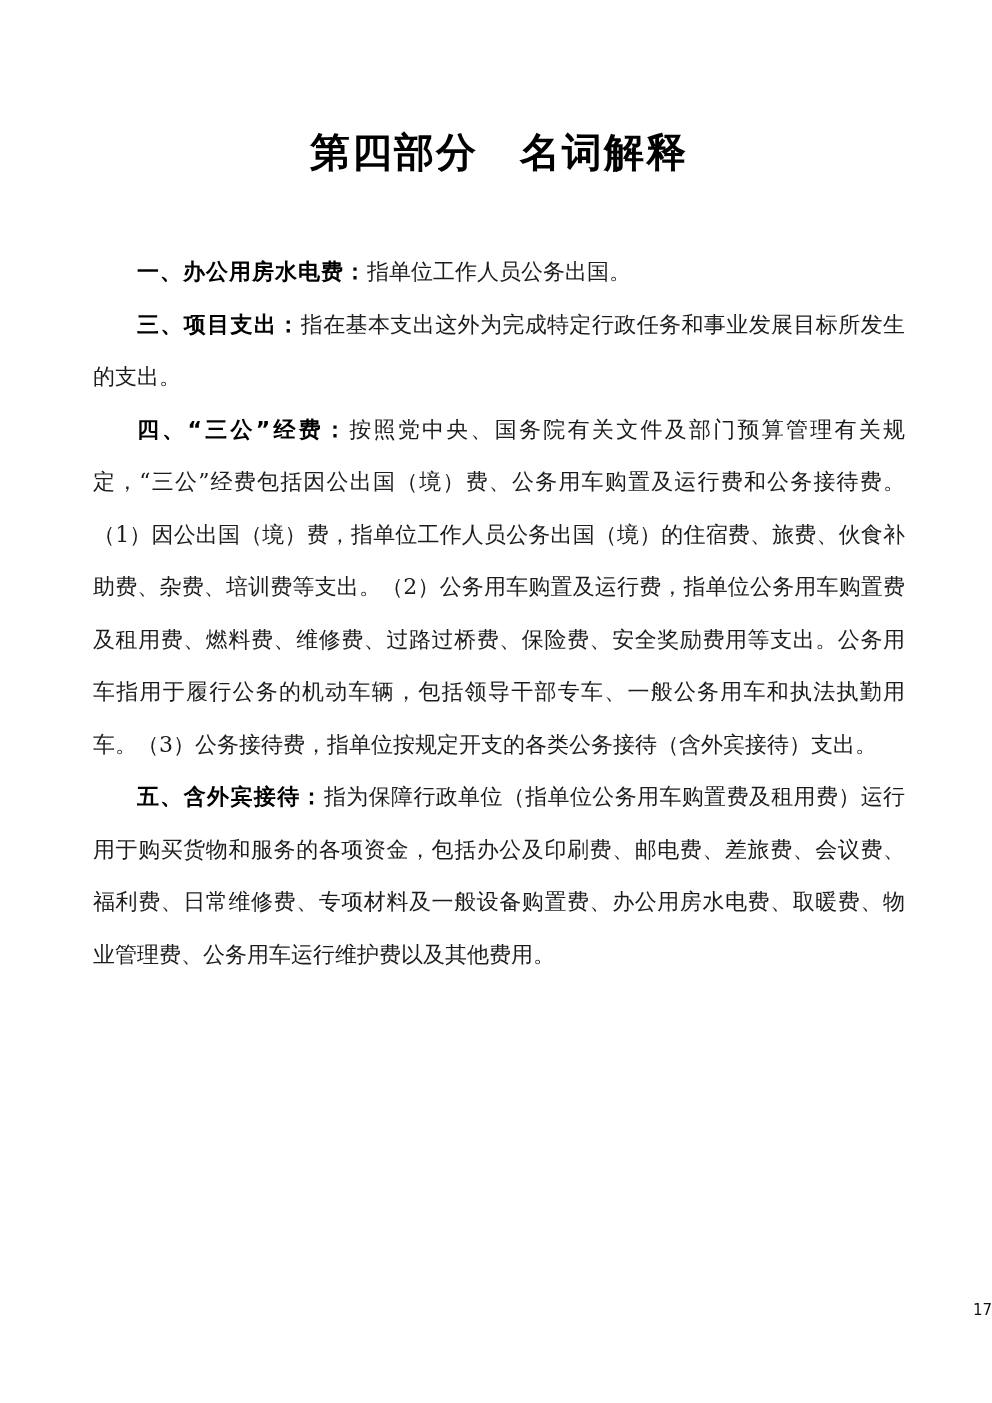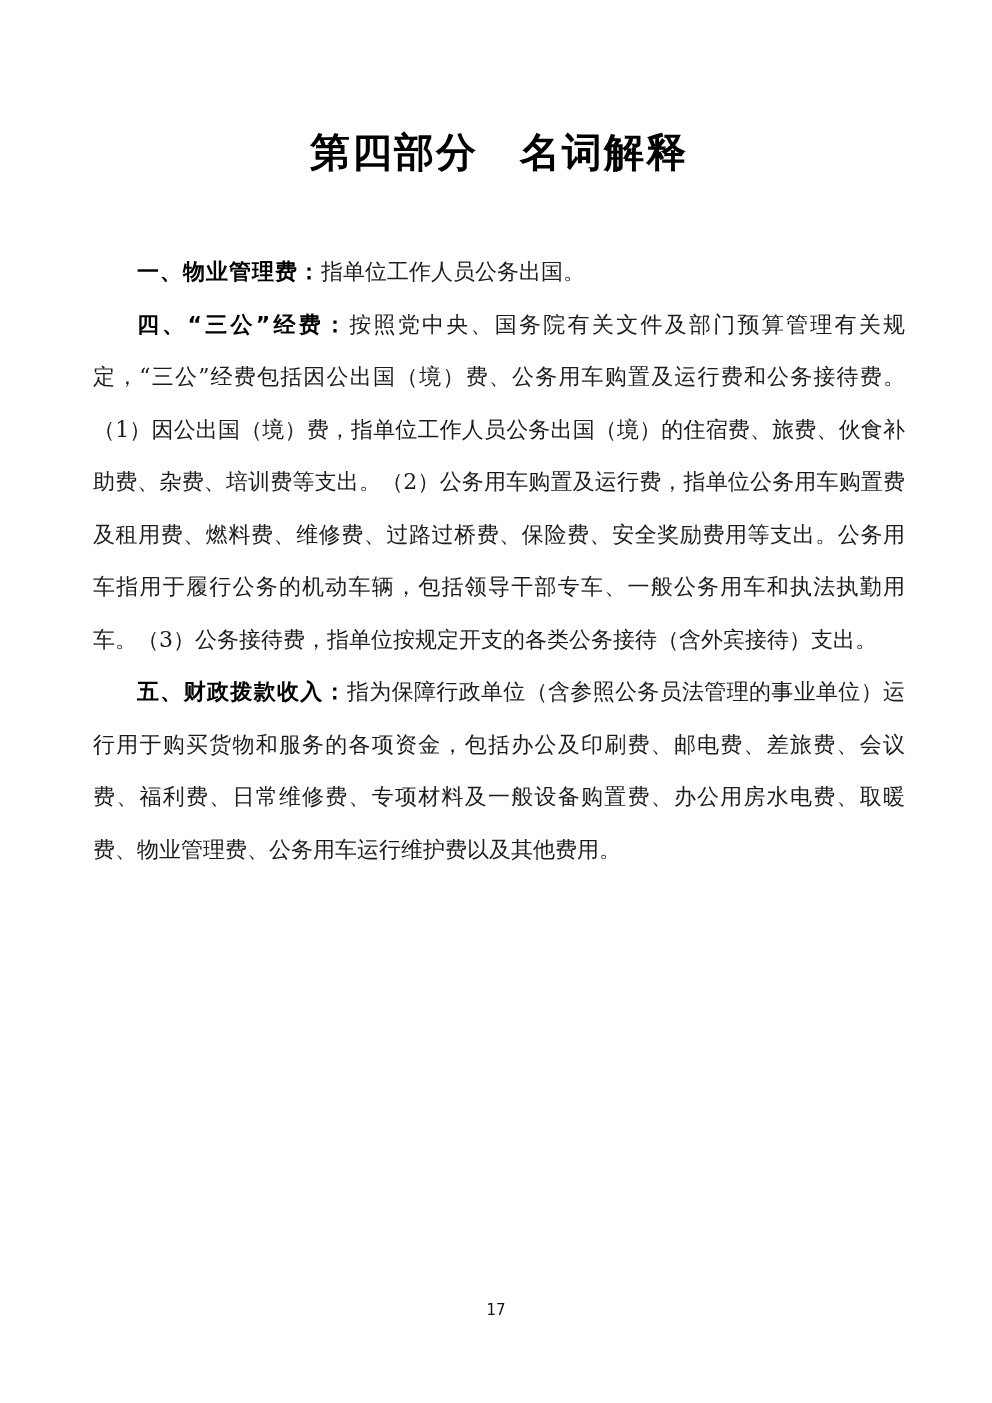--- a/index.html
+++ b/index.html
@@ -47,40 +47,41 @@
     letter-spacing: 1px;
   }
   .body-text {
     font-weight: 400;
   }
   .page-number {
     position: absolute;
     left: 0;
     right: 0;
     bottom: 84px;
-    text-align: center;
+    text-align: right;
     font-family: "DejaVu Sans", "Liberation Sans", sans-serif;
     font-size: 15px;
     color: #111111;
   }
 </style>
 </head>
 <body>
 
 <div class="page">
 
   <h1 class="doc-title">第四部分　名词解释</h1>
 
   <div class="content">
 
-    <p class="para"><span class="lead">一、物业管理费：</span><span class="body-text">指单位工作人员公务出国。</span></p>
+    <p class="para"><span class="lead">一、办公用房水电费：</span><span class="body-text">指单位工作人员公务出国。</span></p>
 
 
+    <p class="para"><span class="lead">三、项目支出：</span><span class="body-text">指在基本支出这外为完成特定行政任务和事业发展目标所发生的支出。</span></p>
 
     <p class="para"><span class="lead">四、“三公”经费：</span><span class="body-text">按照党中央、国务院有关文件及部门预算管理有关规定，“三公”经费包括因公出国（境）费、公务用车购置及运行费和公务接待费。（1）因公出国（境）费，指单位工作人员公务出国（境）的住宿费、旅费、伙食补助费、杂费、培训费等支出。（2）公务用车购置及运行费，指单位公务用车购置费及租用费、燃料费、维修费、过路过桥费、保险费、安全奖励费用等支出。公务用车指用于履行公务的机动车辆，包括领导干部专车、一般公务用车和执法执勤用车。（3）公务接待费，指单位按规定开支的各类公务接待（含外宾接待）支出。</span></p>
 
-    <p class="para"><span class="lead">五、财政拨款收入：</span><span class="body-text">指为保障行政单位（含参照公务员法管理的事业单位）运行用于购买货物和服务的各项资金，包括办公及印刷费、邮电费、差旅费、会议费、福利费、日常维修费、专项材料及一般设备购置费、办公用房水电费、取暖费、物业管理费、公务用车运行维护费以及其他费用。</span></p>
+    <p class="para"><span class="lead">五、含外宾接待：</span><span class="body-text">指为保障行政单位（指单位公务用车购置费及租用费）运行用于购买货物和服务的各项资金，包括办公及印刷费、邮电费、差旅费、会议费、福利费、日常维修费、专项材料及一般设备购置费、办公用房水电费、取暖费、物业管理费、公务用车运行维护费以及其他费用。</span></p>
 
   </div>
 
   <div class="page-number">17</div>
 
 </div>
 
 </body></html>

